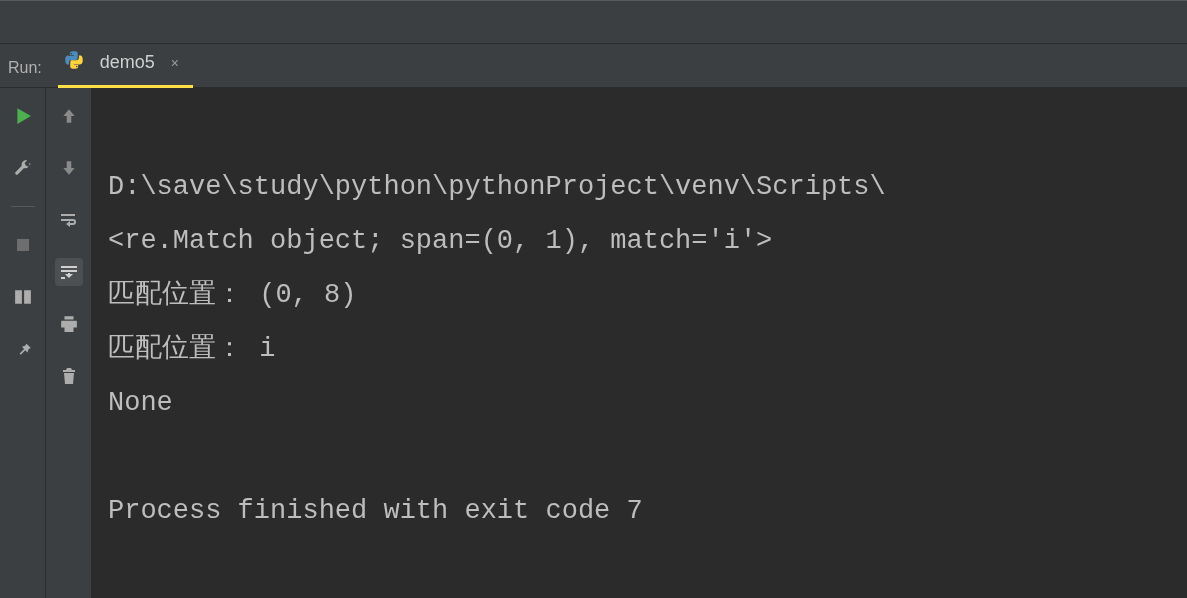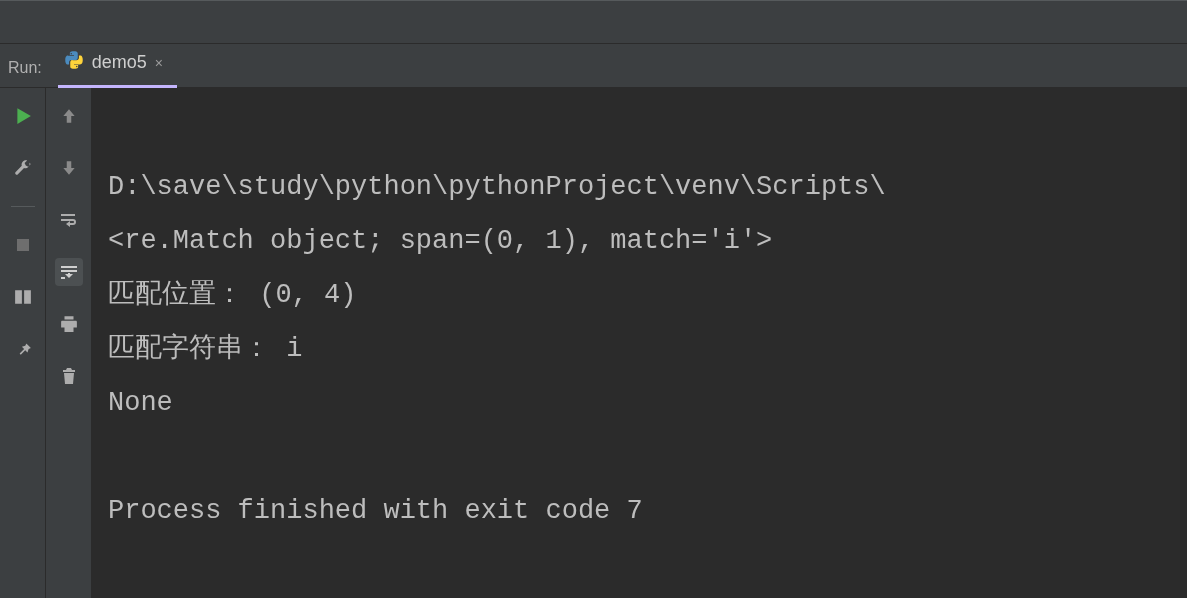--- a/index.html
+++ b/index.html
@@ -29,23 +29,23 @@
   padding-left: 6px;
 }
 .run-label {
   color: #b0b0b0;
   font-size: 16px;
   padding: 0 16px 10px 2px;
 }
 .tab {
   display: flex;
   align-items: center;
-  gap: 8px;
+  gap: 16px;
   padding: 8px 14px 10px 6px;
-  border-bottom: 3px solid #c4b5fd;
+  border-bottom: 3px solid #fde047;
   color: #cfcfcf;
   font-size: 18px;
   position: relative;
   top: 1px;
 }
 .tab .close {
   color: #9c9c9c;
   font-size: 14px;
 }
 .cols {
@@ -187,20 +187,20 @@
             <path fill="#adadad" d="M6 1h4l1 2h3v2H2V3h3zM3 6h10l-1 11H4z"></path>
           </svg>
       </div>
     </div>
 
   </div>
 
   <div class="console">
 <span>D:\save\study\python\pythonProject\venv\Scripts\</span>
 <span>&lt;re.Match object; span=(0, 1), match='i'&gt;</span>
-<span>匹配位置： (0, 4)</span>
-<span>匹配字符串： i</span>
+<span>匹配位置： (0, 8)</span>
+<span>匹配位置： i</span>
 <span>None</span>
 <span></span>
 <span>Process finished with exit code 7</span>
     <div class="watermark">CSDN @红目香薰</div>
   </div>
 </div>
 
 </body></html>

